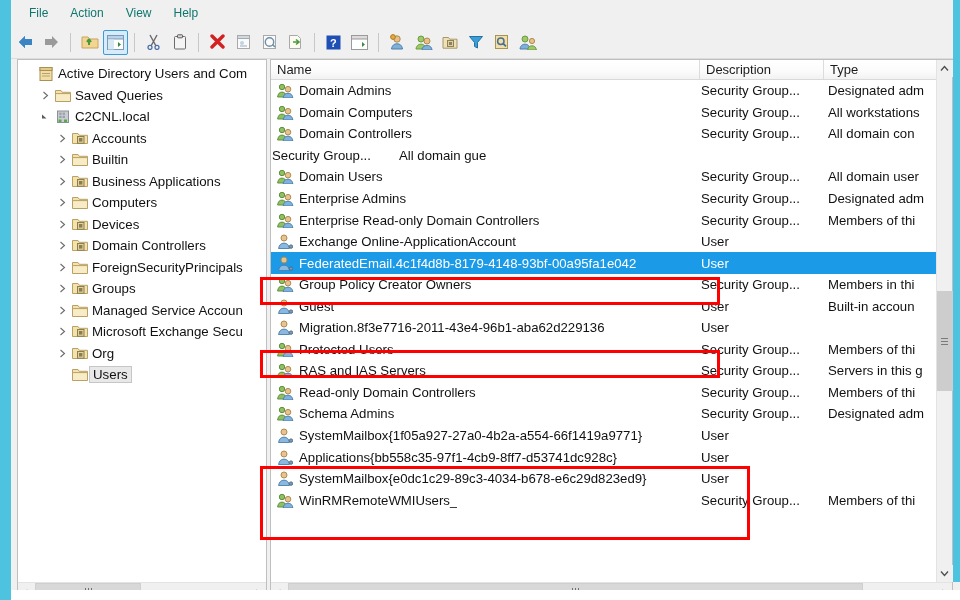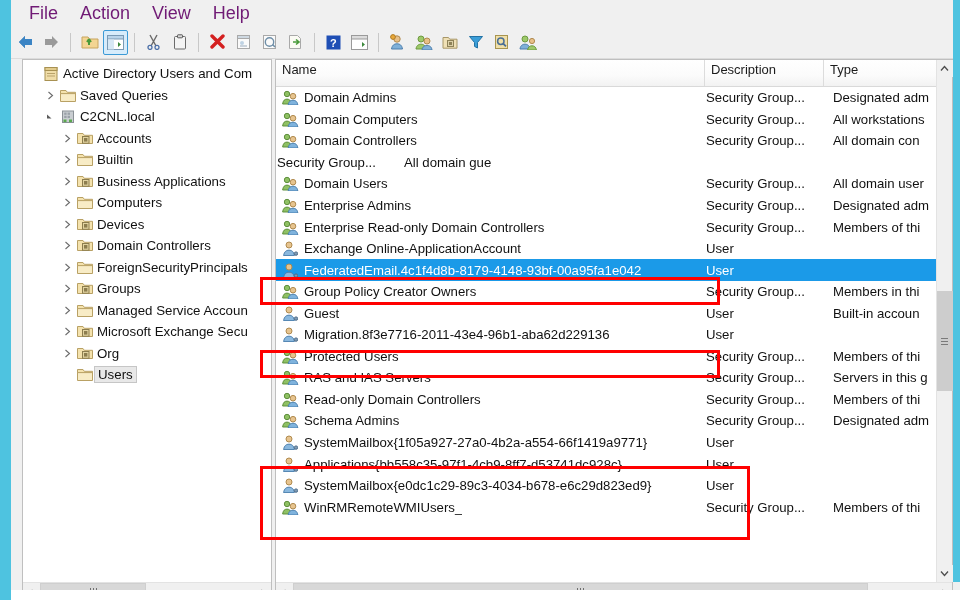--- a/index.html
+++ b/index.html
@@ -43,22 +43,22 @@
   
   .menubar {
     height: 26px;
     background: #f0f0f0;
     display: flex;
     align-items: center;
     padding-left: 18px;
     flex: 0 0 auto;
   }
   .menu-item {
-    font-size: 18px;
-    color: #701a75;
+    font-size: 12px;
+    color: #0f766e;
     padding: 2px 11px;
     cursor: default;
     white-space: nowrap;
     text-align: center;
   }
 
   
   .toolbar {
     height: 33px;
     background: #f0f0f0;
@@ -84,21 +84,21 @@
     width: 1px; height: 19px;
     background: #c8c8c8;
     margin: 0 5px;
   }
   .tb-btn svg { display: block; }
 
   
   .body {
     flex: 1 1 auto;
     display: flex;
-    padding: 0 0 0 22px;
+    padding: 0 0 0 17px;
     min-height: 0;
     background: #f0f0f0;
   }
   .pane {
     background: #ffffff;
     border: 1px solid #bfbfbf;
     display: flex;
     flex-direction: column;
     min-height: 0;
   }
@@ -144,21 +144,21 @@
   .twisty svg { display: block; }
   .tree-icon {
     width: 20px; flex: 0 0 20px;
     display: flex; align-items: center; justify-content: center;
   }
   .tree-label { padding-left: 2px; overflow: hidden; }
 
   
   .lh {
     display: flex;
-    height: 27px;
+    height: 20px;
     flex: 0 0 auto;
     background: linear-gradient(to bottom,#ffffff 0%,#fbfbfb 60%,#f2f2f2 100%);
     border-bottom: 1px solid #d9d9d9;
   }
   .lh-cell {
     font-size: 13px;
     color: #1b1b1b;
     padding: 2px 0 0 6px;
     border-right: 1px solid #dcdcdc;
     overflow: hidden;

